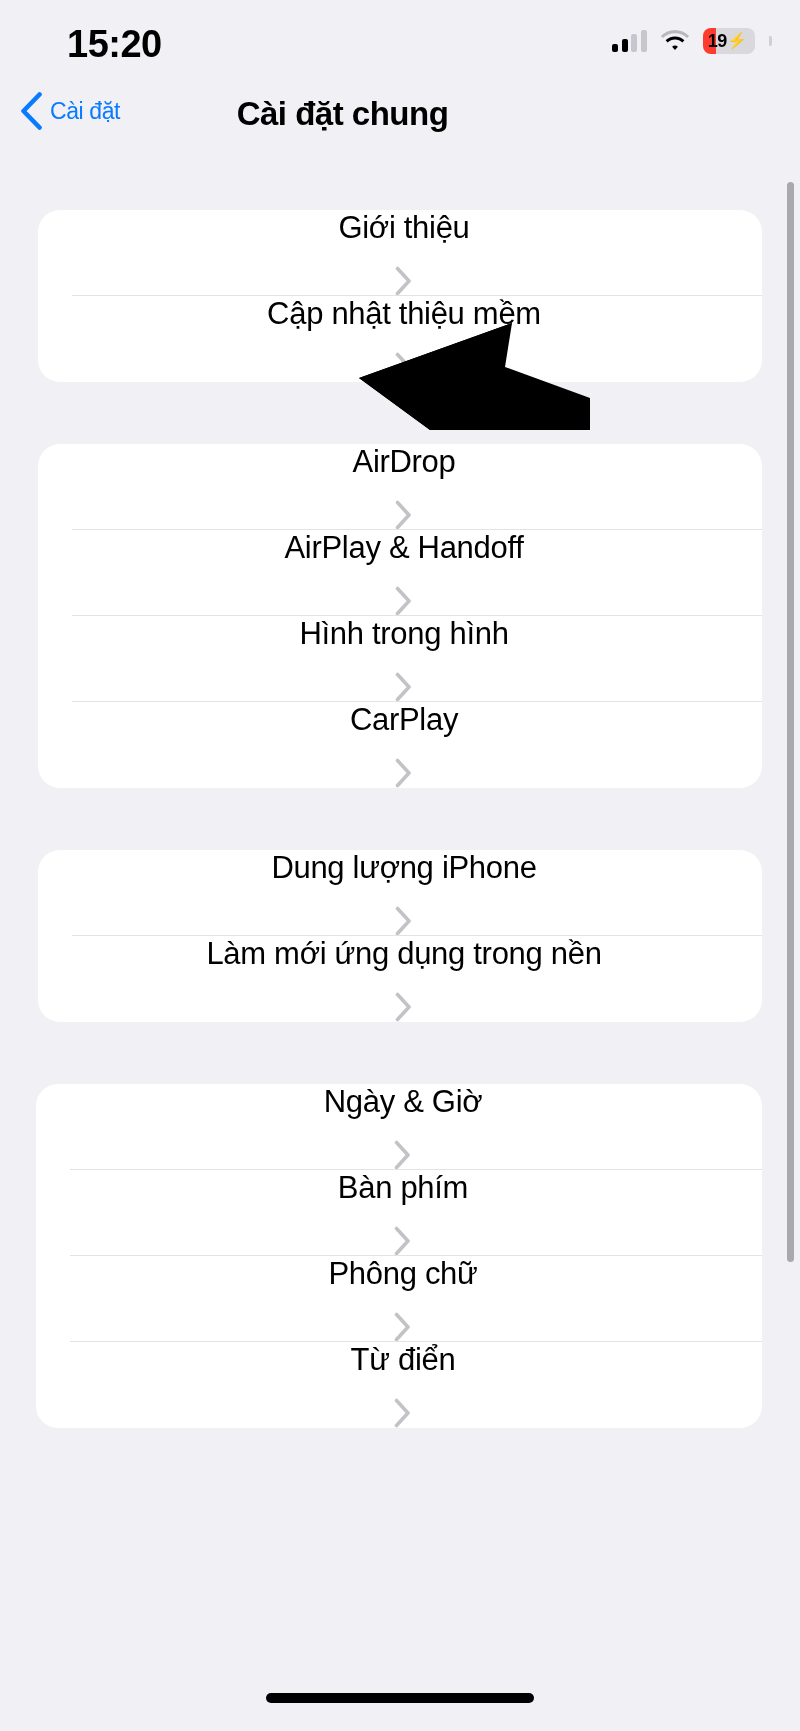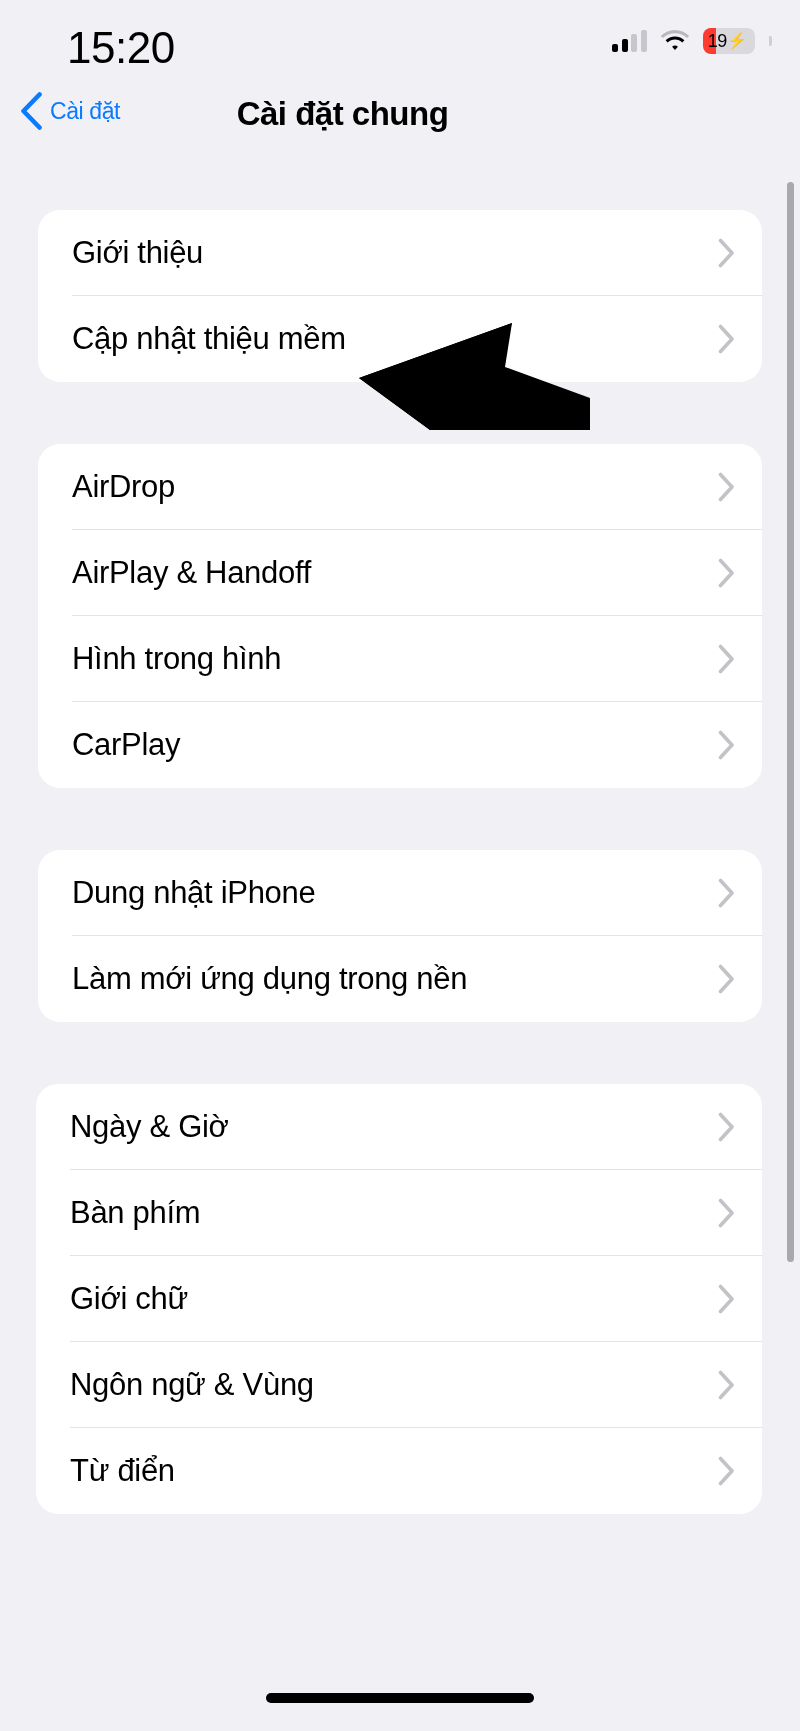--- a/index.html
+++ b/index.html
@@ -15,21 +15,21 @@
     background:#f1f1f5;
   }
 
   
   #status-bar {
     position:absolute; top:0; left:0;
     width:800px; height:78px;
   }
   #status-time {
     position:absolute; left:67px; top:23px;
-    font-size:44px; font-weight:400; color:#000;
+    font-size:38px; font-weight:700; color:#000;
     letter-spacing:-0.5px;
   }
   #status-right {
     position:absolute; right:28px; top:28px;
     display:flex; align-items:center; gap:13px;
   }
   
   .cell-bars { display:flex; align-items:flex-end; gap:3.5px; height:22px; }
   .cell-bars i { display:block; width:6px; border-radius:2px; background:#c6c6cc; }
   .cell-bars i.on { background:#000; }
@@ -45,21 +45,21 @@
     border-radius:8px; background:#d8d8dd; overflow:hidden;
     display:flex; align-items:center;
   }
   .battery .fill {
     position:absolute; left:0; top:0; bottom:0;
     width:13px; background:#ff3b30;
   }
   .battery .pct {
     position:relative; z-index:2;
     width:100%; text-align:center;
-    font-size:18px; font-weight:400; color:#000;
+    font-size:18px; font-weight:700; color:#000;
     letter-spacing:-0.5px; padding-right:2px;
     display:flex; align-items:center; justify-content:center; gap:0px;
   }
   .battery .bolt { font-size:16px; line-height:1; margin-left:1px; }
   .battery-cap {
     width:3px; height:10px; border-radius:0 2px 2px 0;
     background:#cfcfd4; margin-left:1.5px;
   }
 
   
@@ -97,20 +97,21 @@
   .group.g1 { margin-top:50px; }
   .group.g2 { margin-top:62px; }
   .group.g3 { margin-top:62px; }
   .group.g4 { margin-top:62px;margin-left:36px; }
   .row {
     position:relative;
     height:86px;
     display:flex; align-items:center;
     padding:0 26px 0 34px;
     cursor:pointer;
+    flex-direction:column;
   }
   .row .label {
     font-size:31px; color:#000; letter-spacing:-0.3px;
     flex:1;
   }
   .row .chev { width:18px; height:30px; display:block; flex:0 0 auto; }
   .row .sep {
     position:absolute; left:34px; right:0; bottom:0;
     height:1px; background:#e3e3e6;
   }
@@ -249,21 +250,21 @@
           <svg class="chev" viewBox="0 0 18 30">
               <path d="M2.5 2.5 14 15 2.5 27.5" fill="none" stroke="#c2c2c7" stroke-width="3.6" stroke-linecap="round" stroke-linejoin="round"></path>
             </svg>
         </span>
 
       </div>
     </div>
 
     <div class="group g3">
       <div class="row">
-        <span class="label">Dung nhật iPhone</span>
+        <span class="label">Dung lượng iPhone</span>
         <span>
           <svg class="chev" viewBox="0 0 18 30">
               <path d="M2.5 2.5 14 15 2.5 27.5" fill="none" stroke="#c2c2c7" stroke-width="3.6" stroke-linecap="round" stroke-linejoin="round"></path>
             </svg>
         </span>
         <span class="sep"></span>
       </div>
       <div class="row">
         <span class="label">Làm mới ứng dụng trong nền</span>
         <span>
@@ -288,30 +289,21 @@
       <div class="row">
         <span class="label">Bàn phím</span>
         <span>
           <svg class="chev" viewBox="0 0 18 30">
               <path d="M2.5 2.5 14 15 2.5 27.5" fill="none" stroke="#c2c2c7" stroke-width="3.6" stroke-linecap="round" stroke-linejoin="round"></path>
             </svg>
         </span>
         <span class="sep"></span>
       </div>
       <div class="row">
-        <span class="label">Giới chữ</span>
-        <span>
-          <svg class="chev" viewBox="0 0 18 30">
-              <path d="M2.5 2.5 14 15 2.5 27.5" fill="none" stroke="#c2c2c7" stroke-width="3.6" stroke-linecap="round" stroke-linejoin="round"></path>
-            </svg>
-        </span>
-        <span class="sep"></span>
-      </div>
-      <div class="row">
-        <span class="label">Ngôn ngữ &amp; Vùng</span>
+        <span class="label">Phông chữ</span>
         <span>
           <svg class="chev" viewBox="0 0 18 30">
               <path d="M2.5 2.5 14 15 2.5 27.5" fill="none" stroke="#c2c2c7" stroke-width="3.6" stroke-linecap="round" stroke-linejoin="round"></path>
             </svg>
         </span>
         <span class="sep"></span>
       </div>
       <div class="row">
         <span class="label">Từ điển</span>
         <span>

